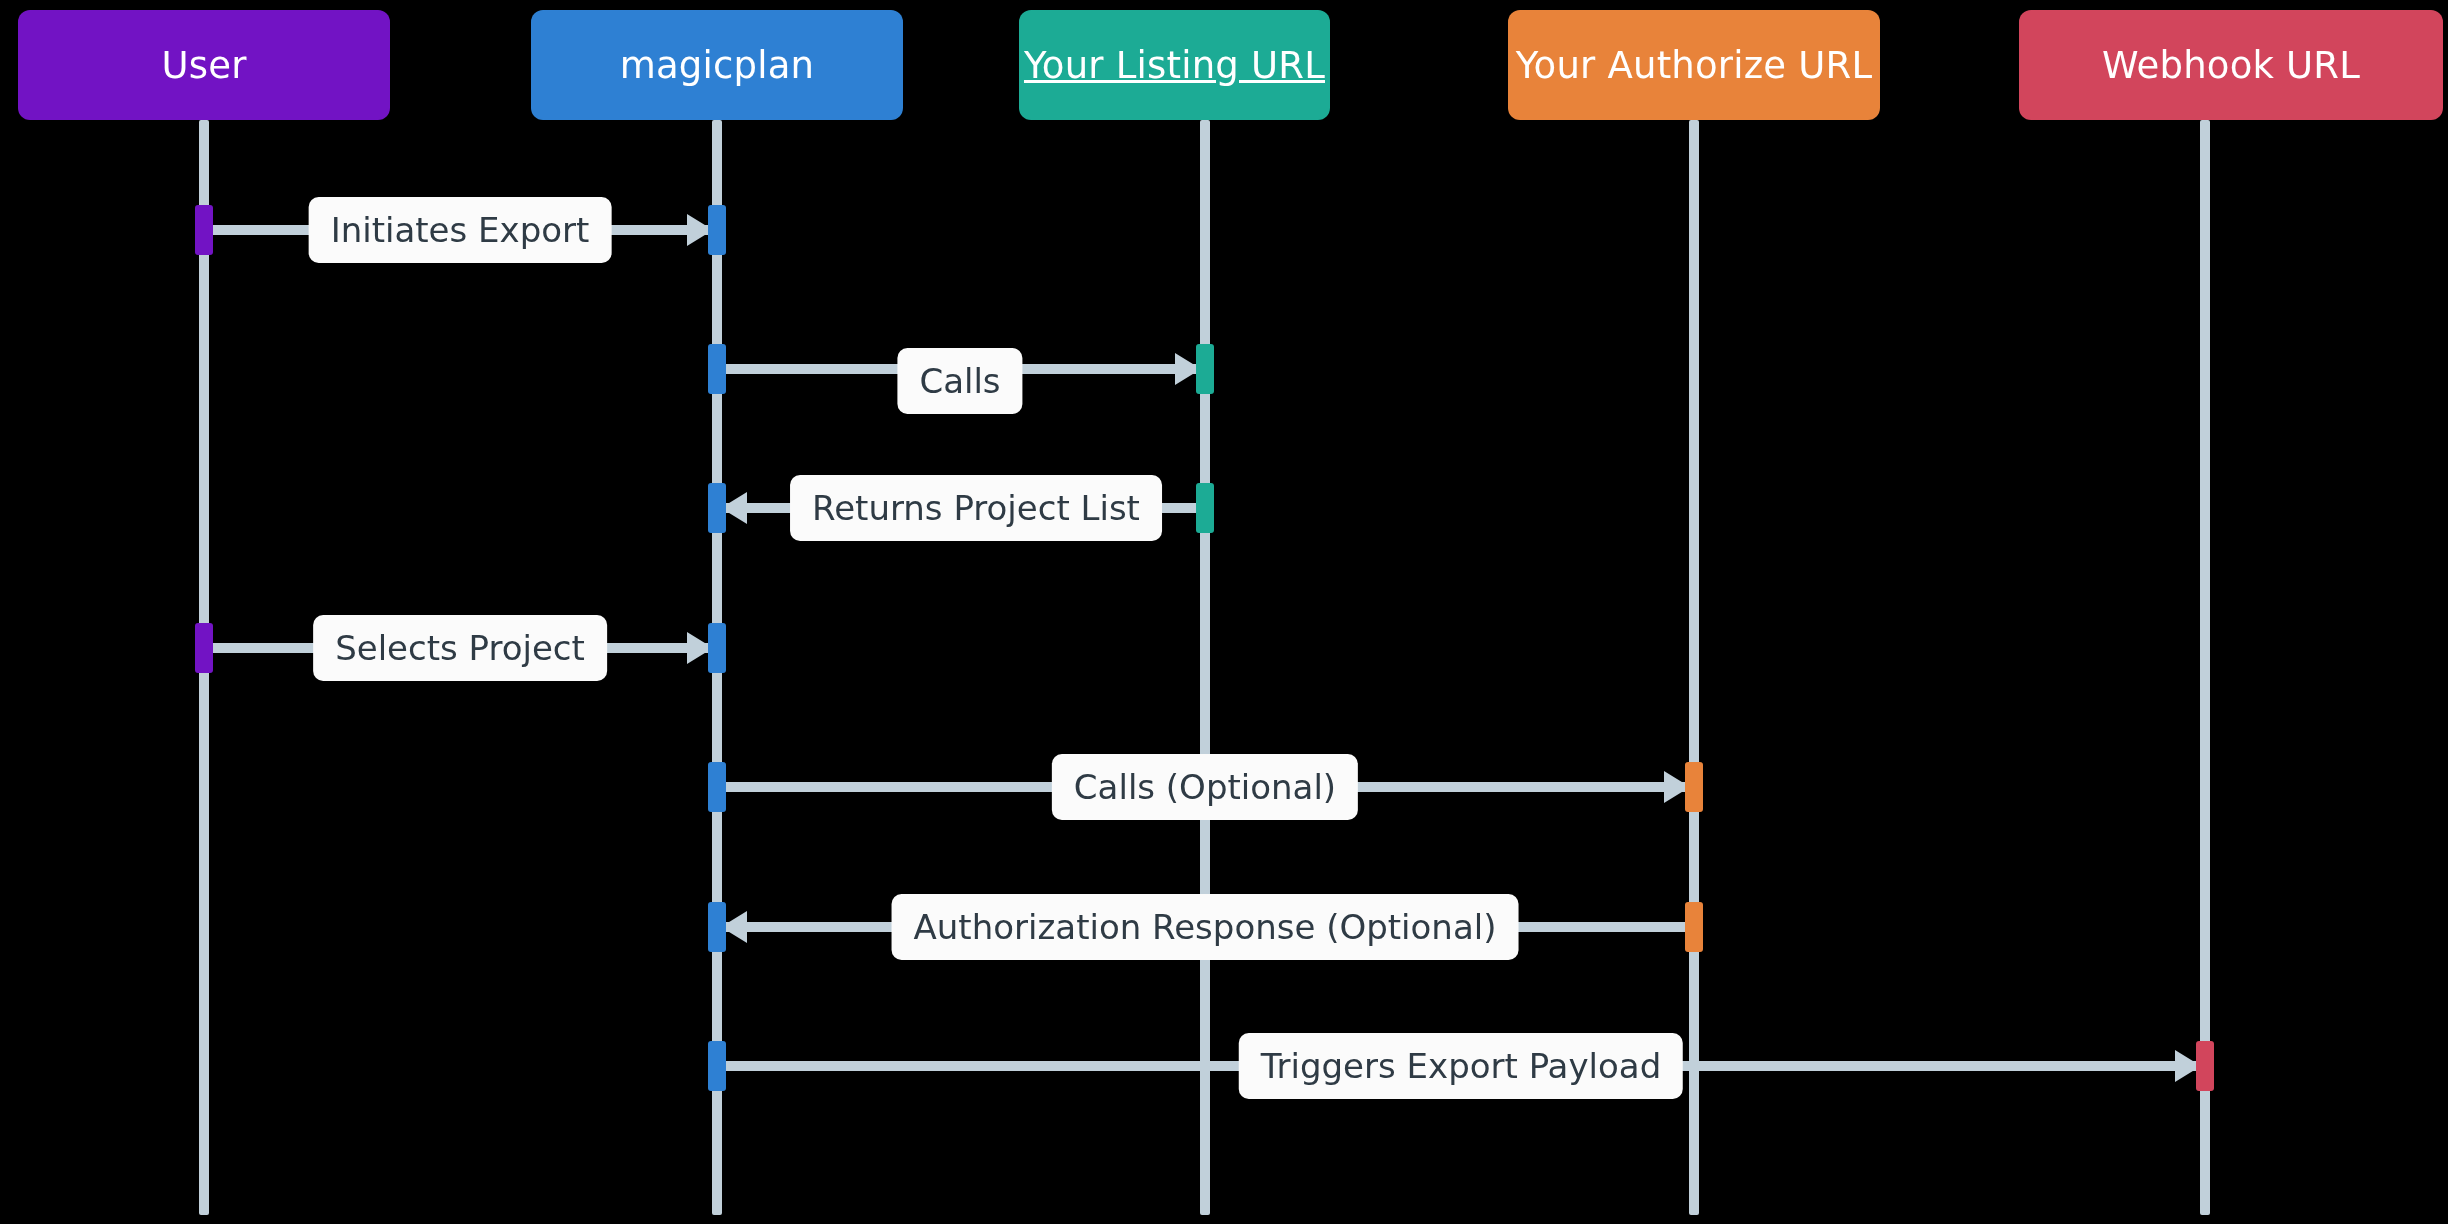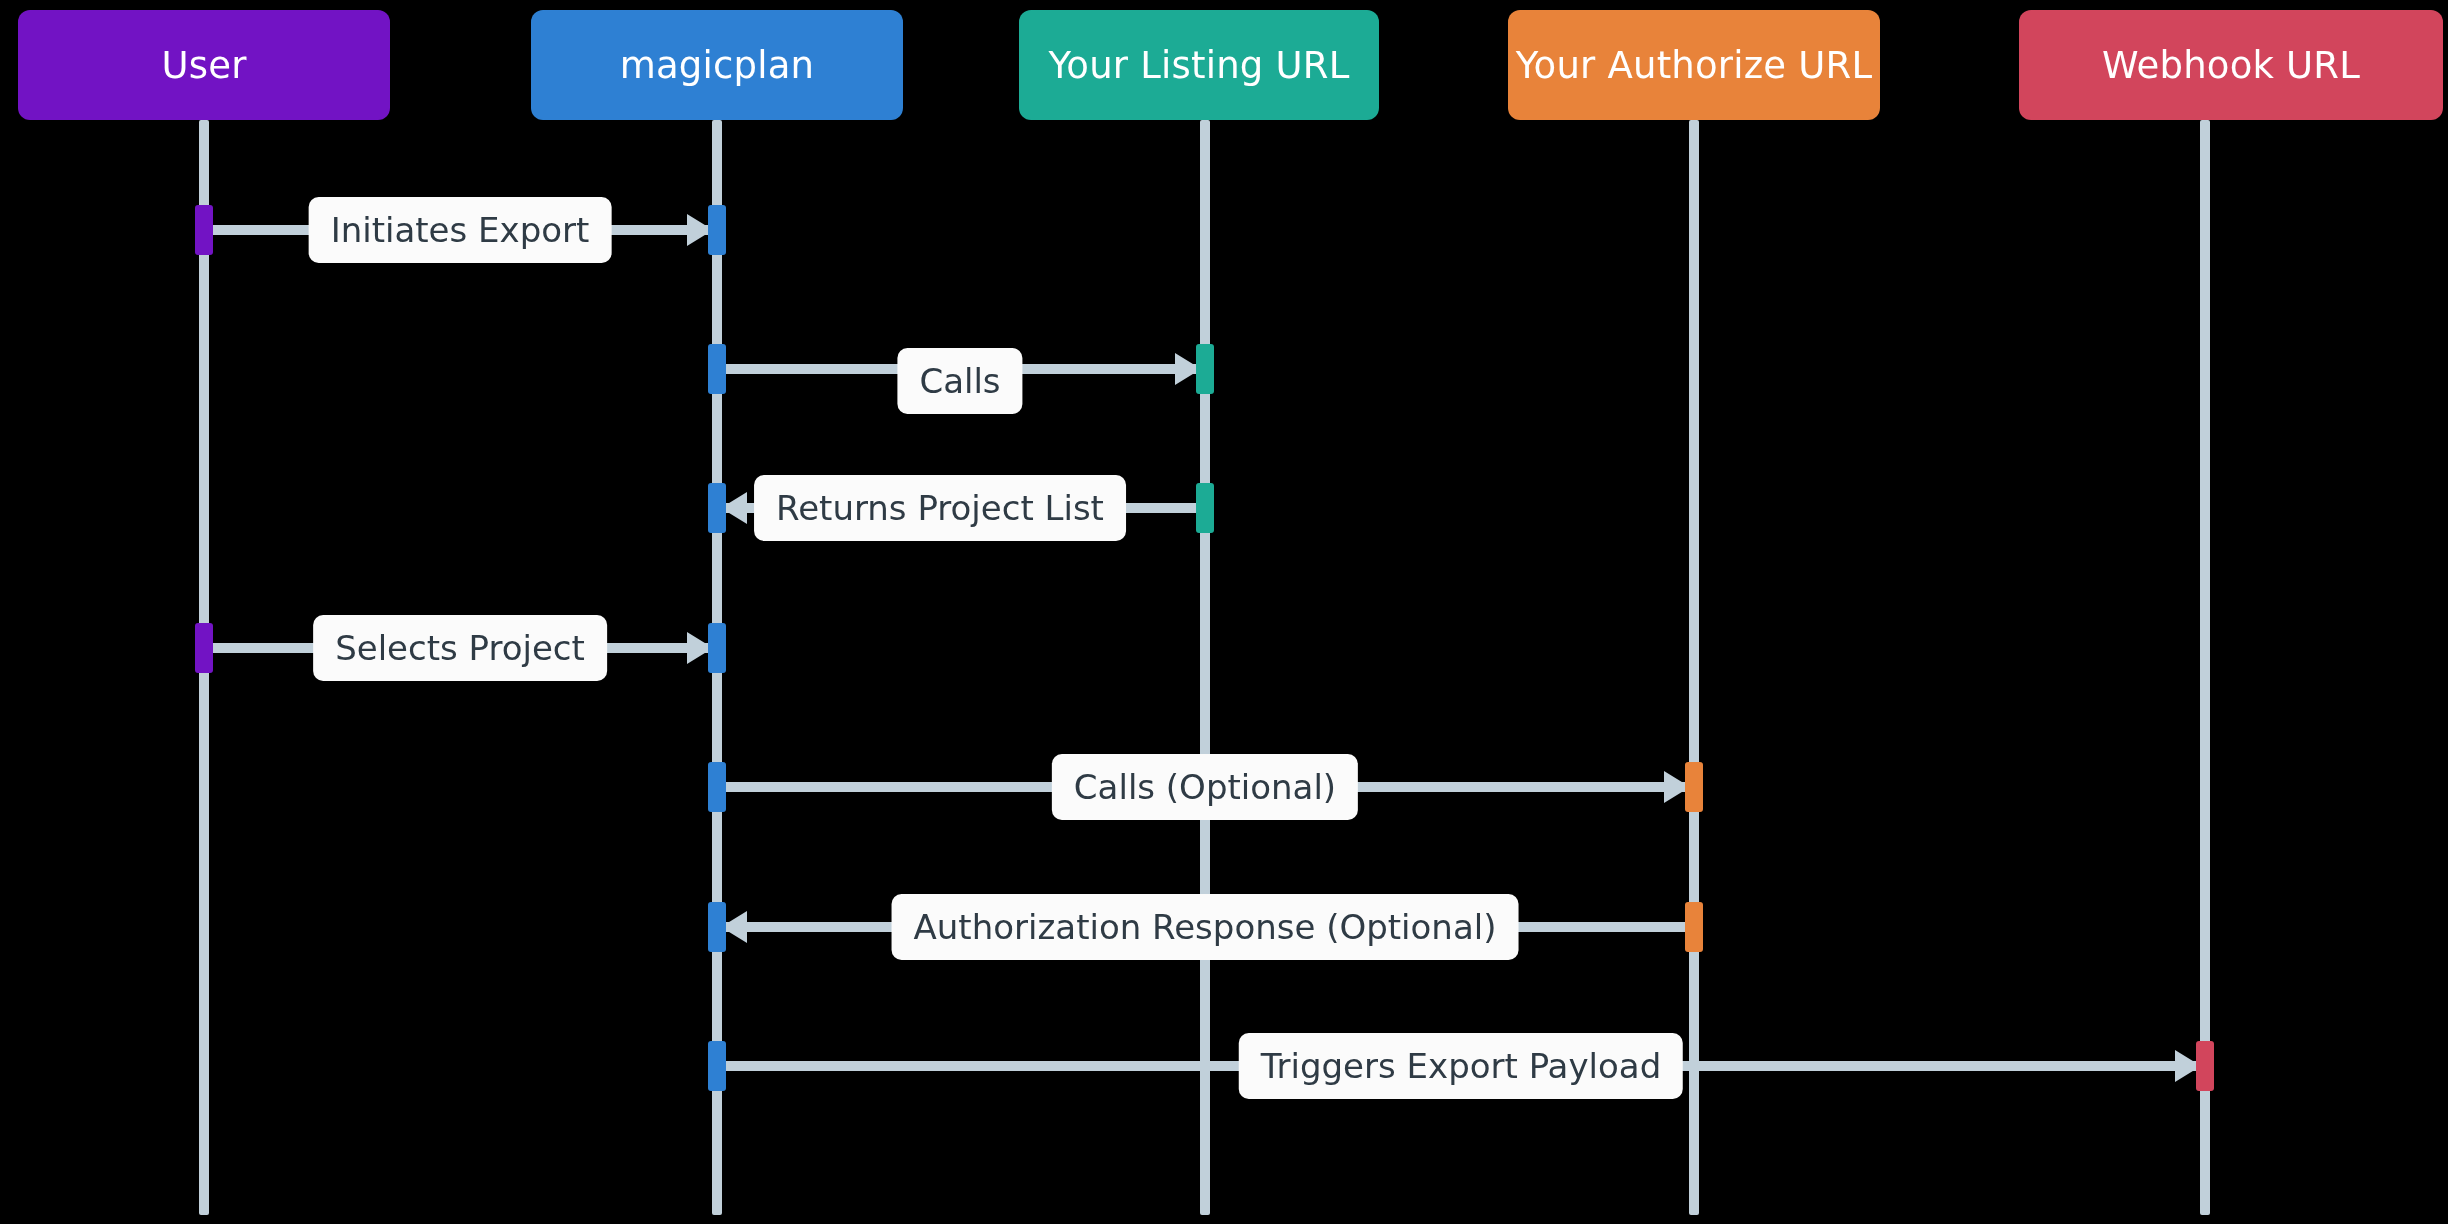--- a/index.html
+++ b/index.html
@@ -102,21 +102,21 @@
       <div class="activation" style="left: 1685px; top: 902px; height: 50px; background: rgb(232, 131, 58);"></div>
       <div class="activation" style="left: 2196px; top: 1041px; height: 50px; background: rgb(210, 69, 92);"></div>
     </div>
   <div id="labels">
       <div class="label-chip" style="left: 460px; top: 230px;">
         <span>Initiates Export</span>
       </div>
       <div class="label-chip" style="left: 960px; top: 381px;">
         <span>Calls</span>
       </div>
-      <div class="label-chip" style="left: 940px; top: 508px;">
+      <div class="label-chip" style="left: 976px; top: 508px;">
         <span>Returns Project List</span>
       </div>
       <div class="label-chip" style="left: 460px; top: 648px;">
         <span>Selects Project</span>
       </div>
       <div class="label-chip" style="left: 1205px; top: 787px; align-items: center;">
         <span>Calls (Optional)</span>
       </div>
       <div class="label-chip" style="left: 1205px; top: 927px;">
         <span>Authorization Response (Optional)</span>
@@ -125,21 +125,21 @@
         <span>Triggers Export Payload</span>
       </div>
     </div>
   <div id="actors">
       <div class="actor-box" style="left: 18px; width: 372px; top: 10px; height: 110px; background: rgb(114, 19, 196);">
         <span>User</span>
       </div>
       <div class="actor-box" style="left: 531px; width: 372px; top: 10px; height: 110px; background: rgb(46, 128, 211);">
         <span>magicplan</span>
       </div>
-      <div class="actor-box" style="left: 1019px; width: 360px; top: 10px; height: 110px; background: rgb(28, 171, 149);">
+      <div class="actor-box" style="left: 1019px; width: 311px; top: 10px; height: 110px; background: rgb(28, 171, 149); text-decoration: underline;">
         <span>Your Listing URL</span>
       </div>
       <div class="actor-box" style="left: 1508px; width: 372px; top: 10px; height: 110px; background: rgb(232, 131, 58);">
         <span>Your Authorize URL</span>
       </div>
       <div class="actor-box" style="left: 2019px; width: 424px; top: 10px; height: 110px; background: rgb(210, 69, 92);">
         <span>Webhook URL</span>
       </div>
     </div>
 </div>

